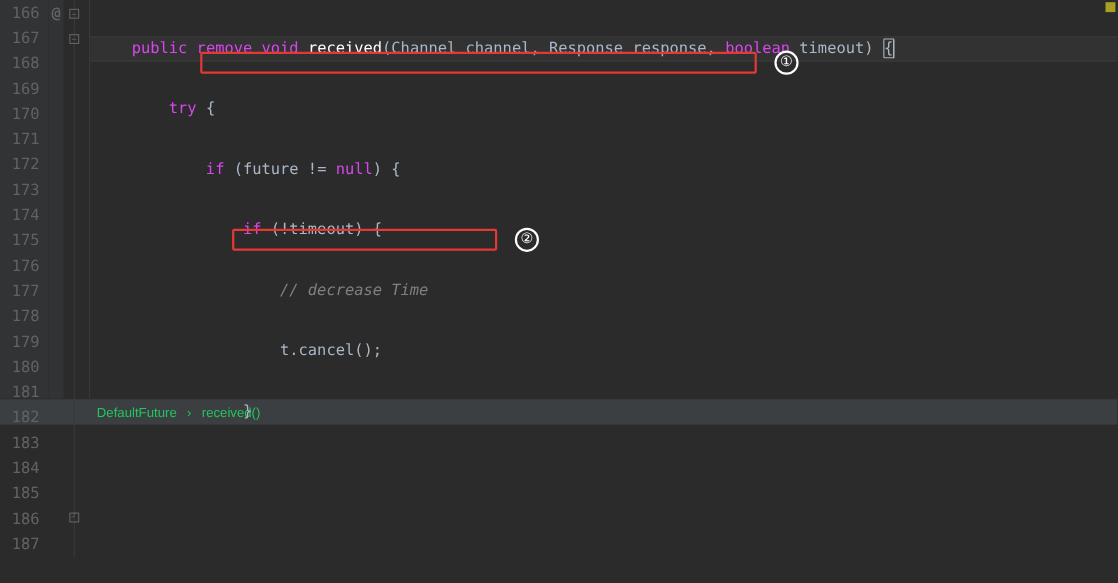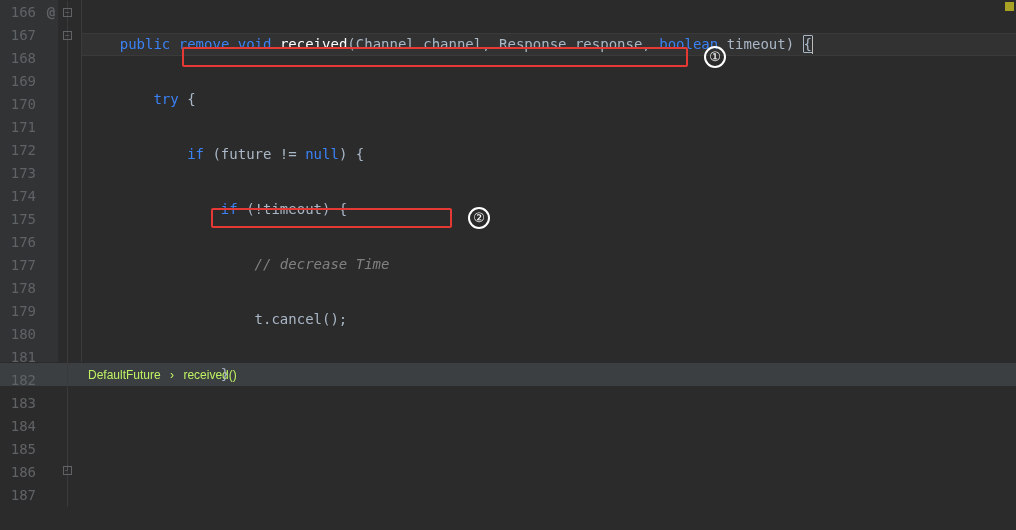--- a/index.html
+++ b/index.html
@@ -90,21 +90,21 @@
   }
   .code-line.cur::before {
     content: "";
     position: absolute;
     left: -4px; right: 0; top: 0; bottom: 0;
     background: #323232;
     border-top: 1px solid #3a3a3a;
     border-bottom: 1px solid #3a3a3a;
     z-index: -1;
   }
-  .kw { color: #3b82f6; margin-top: 24px; }
+  .kw { color: #d946ef; margin-top: 24px; }
   .mtd { color: #ffffff; }
   .cmt { color: #808080; font-style: italic; }
   .fld { color: #9876aa; font-style: italic; }
   .stfld { color: #9876aa; font-style: italic; }
   .hl-box {
     position: absolute;
     border: 2px solid #e53935;
     border-radius: 2px;
     pointer-events: none;
   }
@@ -131,21 +131,21 @@
   .breadcrumb {
     height: 24px;
     background: #3c3f41;
     border-top: 1px solid #2b2b2b;
     color: #9aa0a6;
     font-size: 12px;
     line-height: 24px;
     padding-left: 88px;
     font-family: sans-serif;
   }
-  .breadcrumb span { color: #bef264; }
+  .breadcrumb span { color: #22c55e; }
   .bc-sep { color: #5a5d5f; margin: 0 6px; }
   .warn-stripe {
     position: absolute;
     right: 2px;
     top: 2px;
     width: 9px;
     height: 9px;
     background: #a9a123;
   }
   .brace-match {

